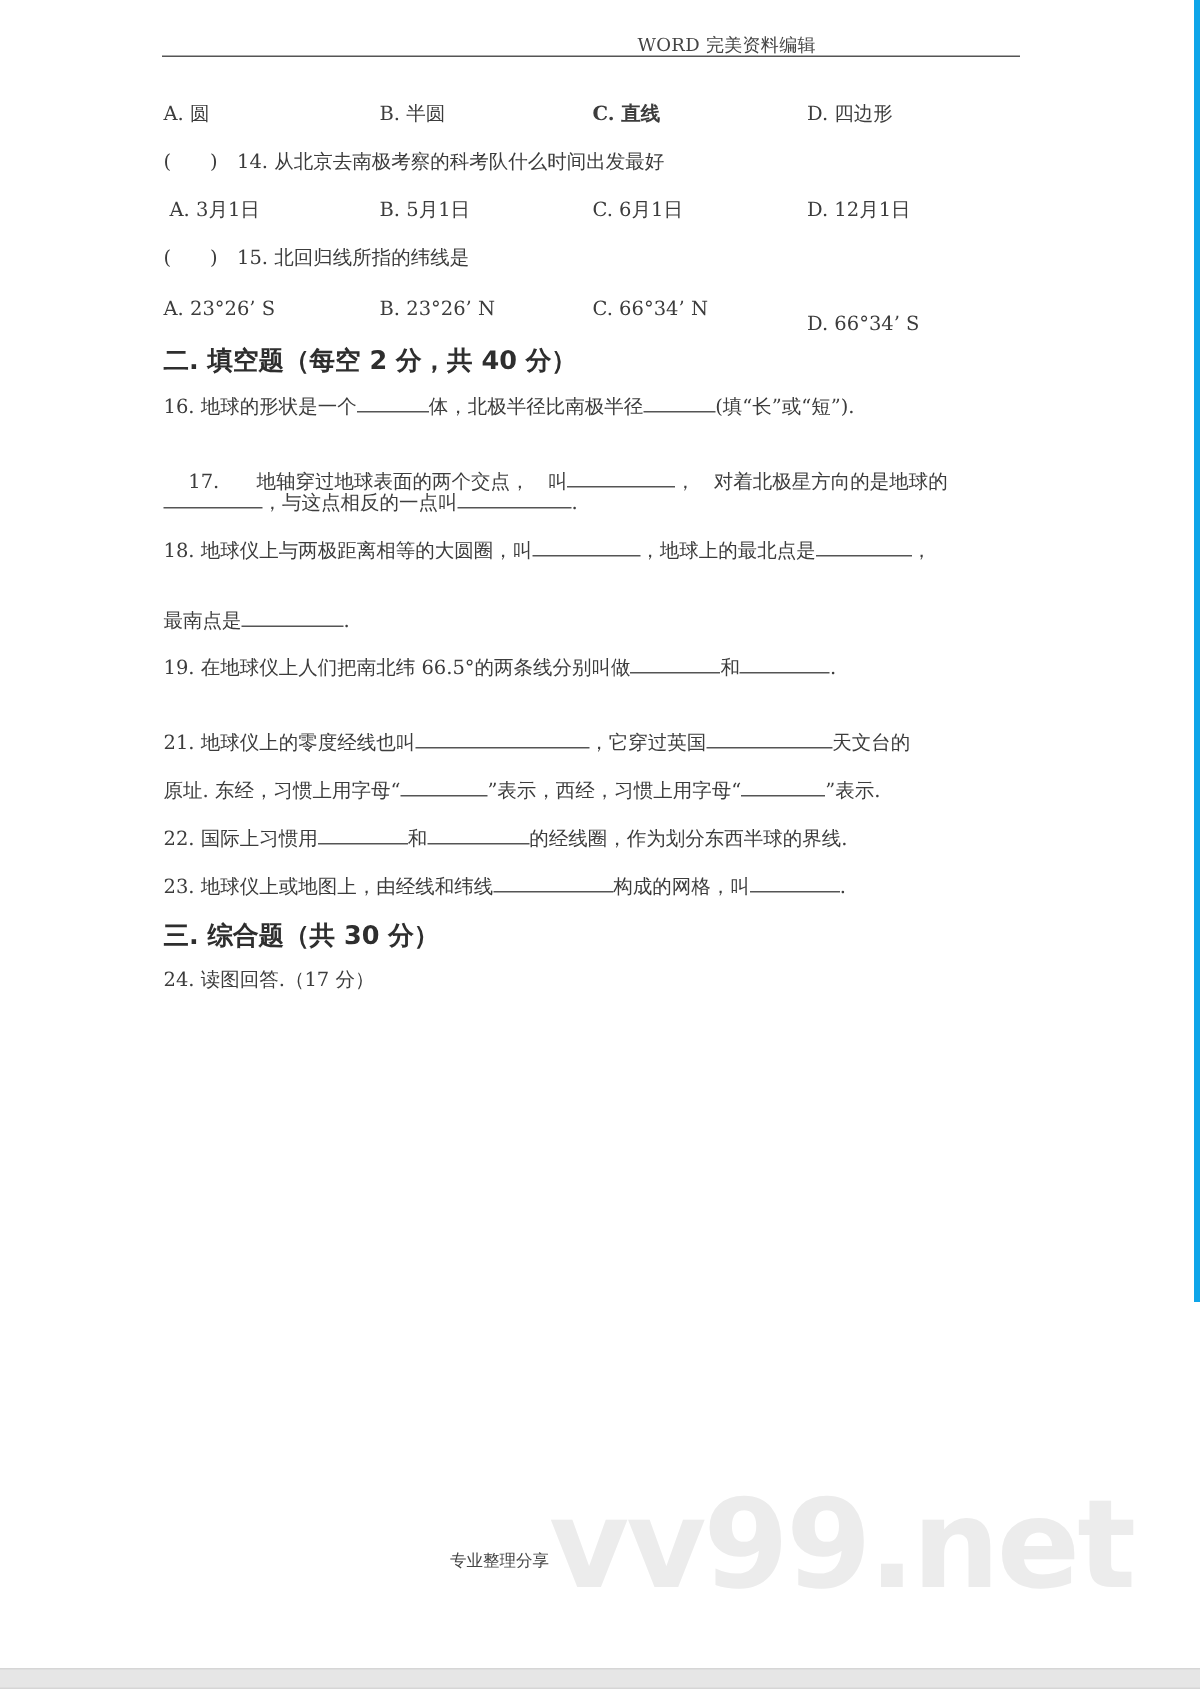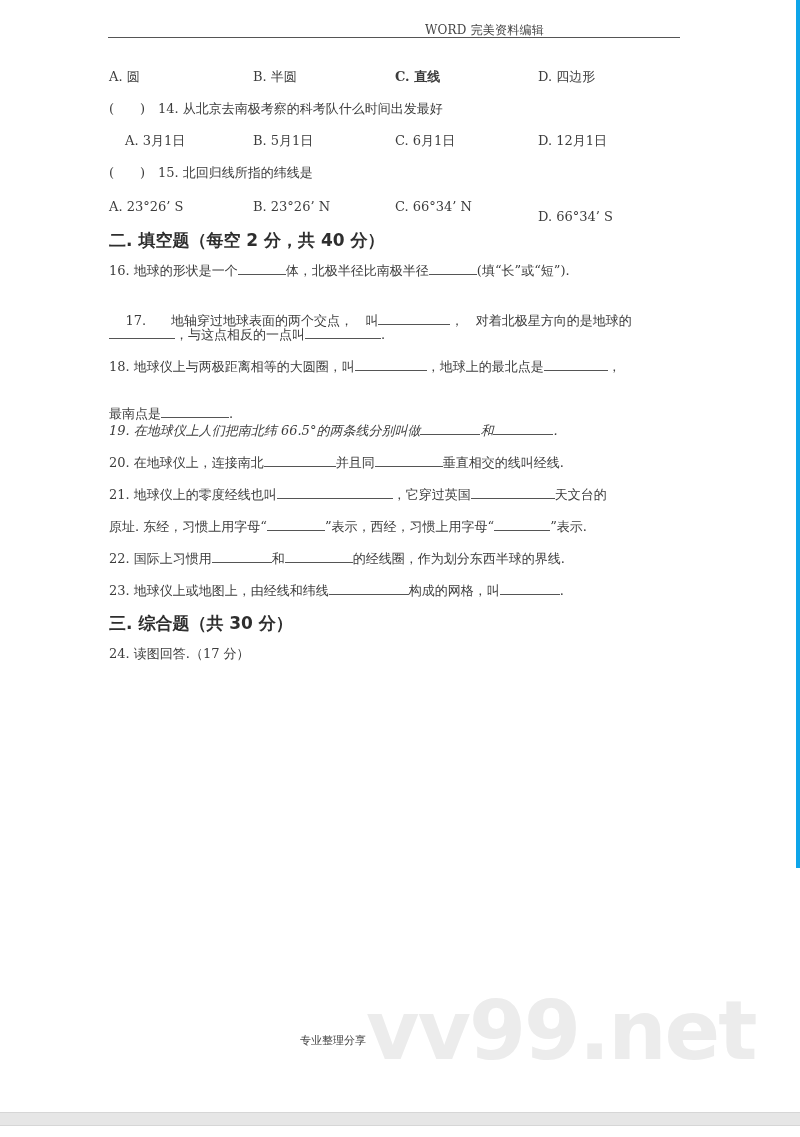--- a/index.html
+++ b/index.html
@@ -110,21 +110,21 @@
     <span class="opt" style="left:109px;top:68px;">A. 圆</span>
     <span class="opt" style="left:253px;top:68px;">B. 半圆</span>
     <span class="opt" style="left:395px;top:68px;font-weight:bold;">C. 直线</span>
     <span class="opt" style="left:538px;top:68px;">D. 四边形</span>
   </div>
 
   <div>
     <span class="opt" style="left:109px;top:100px;">(</span>
     <span class="opt" style="left:140px;top:100px;">)</span>
     <span class="opt" style="left:158px;top:100px;">14. 从北京去南极考察的科考队什么时间出发最好</span>
-    <span class="opt" style="left:125px;top:132px;">A. 3月1日</span>
+    <span class="opt" style="left:113px;top:132px;">A. 3月1日</span>
     <span class="opt" style="left:253px;top:132px;">B. 5月1日</span>
     <span class="opt" style="left:395px;top:132px;">C. 6月1日</span>
     <span class="opt" style="left:538px;top:132px;">D. 12月1日</span>
   </div>
 
   <div>
     <span class="opt" style="left:109px;top:164px;">(</span>
     <span class="opt" style="left:140px;top:164px;">)</span>
     <span class="opt" style="left:158px;top:164px;">15. 北回归线所指的纬线是</span>
     <span class="opt" style="left:109px;top:198px;">A. 23°26’ S</span>
@@ -146,27 +146,24 @@
     <span class="blank" style="width:66px;"></span><span>，与这点相反的一点叫</span><span class="blank" style="width:76px;"></span><span>.</span>
   </div>
 
   <div class="line" style="top:357px;">
     <span>18. 地球仪上与两极距离相等的大圆圈，叫</span><span class="blank" style="width:72px;"></span><span>，地球上的最北点是</span><span class="blank" style="width:64px;"></span><span>，</span>
   </div>
   <div class="line" style="top:404px;">
     <span>最南点是</span><span class="blank" style="width:68px;"></span><span>.</span>
   </div>
 
-  <div class="line" style="top:421px;font-style:italic;">
+  <div class="line" style="top:435px;">
     <span>19. 在地球仪上人们把南北纬 66.5°的两条线分别叫做</span><span class="blank" style="width:60px;"></span><span>和</span><span class="blank" style="width:60px;"></span><span>.</span>
   </div>
 
-  <div class="line" style="top:453px;">
-    <span>20. 在地球仪上，连接南北</span><span class="blank" style="width:72px;"></span><span>并且同</span><span class="blank" style="width:68px;"></span><span>垂直相交的线叫经线.</span>
-  </div>
 
   <div class="line" style="top:485px;">
     <span>21. 地球仪上的零度经线也叫</span><span class="blank" style="width:116px;"></span><span>，它穿过英国</span><span class="blank" style="width:84px;"></span><span>天文台的</span>
   </div>
   <div class="line" style="top:517px;">
     <span>原址. 东经，习惯上用字母“</span><span class="blank" style="width:58px;"></span><span>”表示，西经，习惯上用字母“</span><span class="blank" style="width:56px;"></span><span>”表示.</span>
   </div>
 
   <div class="line" style="top:549px;">
     <span>22. 国际上习惯用</span><span class="blank" style="width:60px;"></span><span>和</span><span class="blank" style="width:68px;"></span><span>的经线圈，作为划分东西半球的界线.</span>

